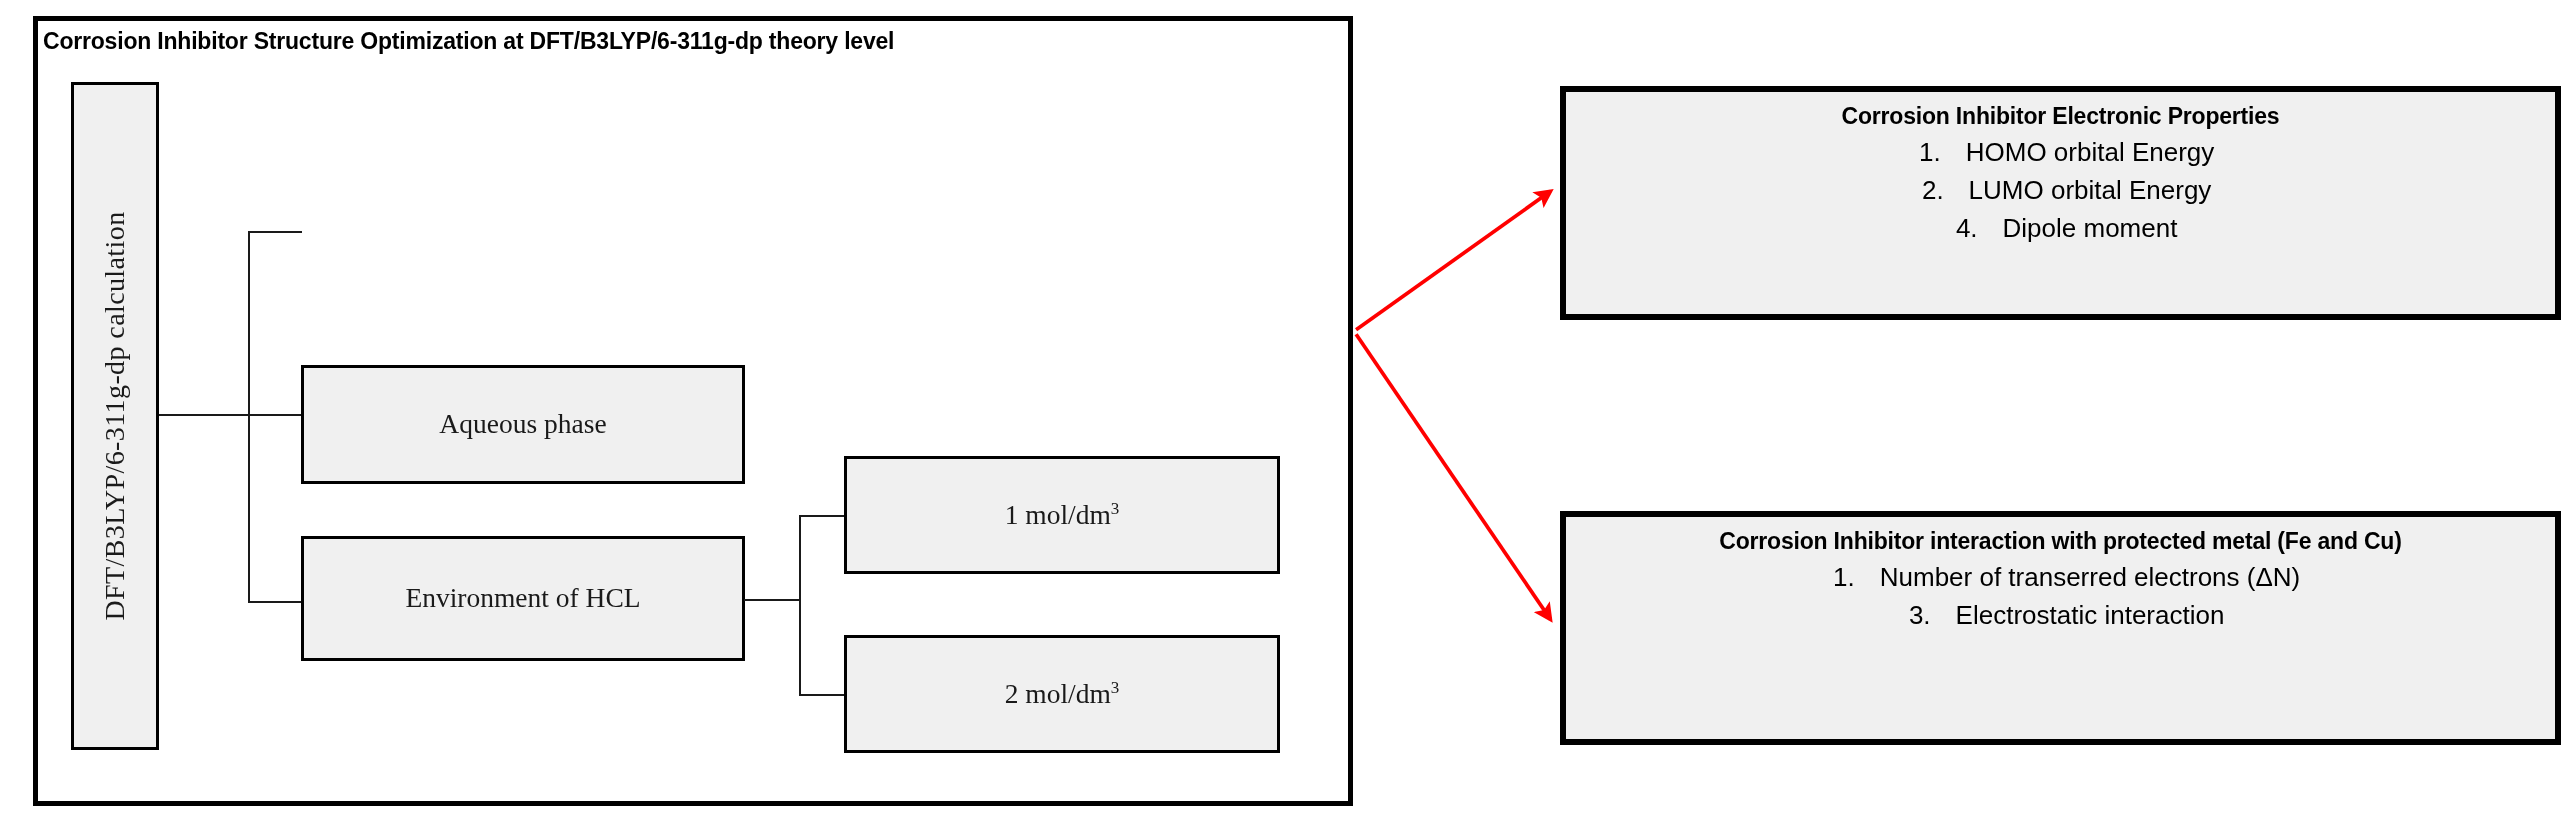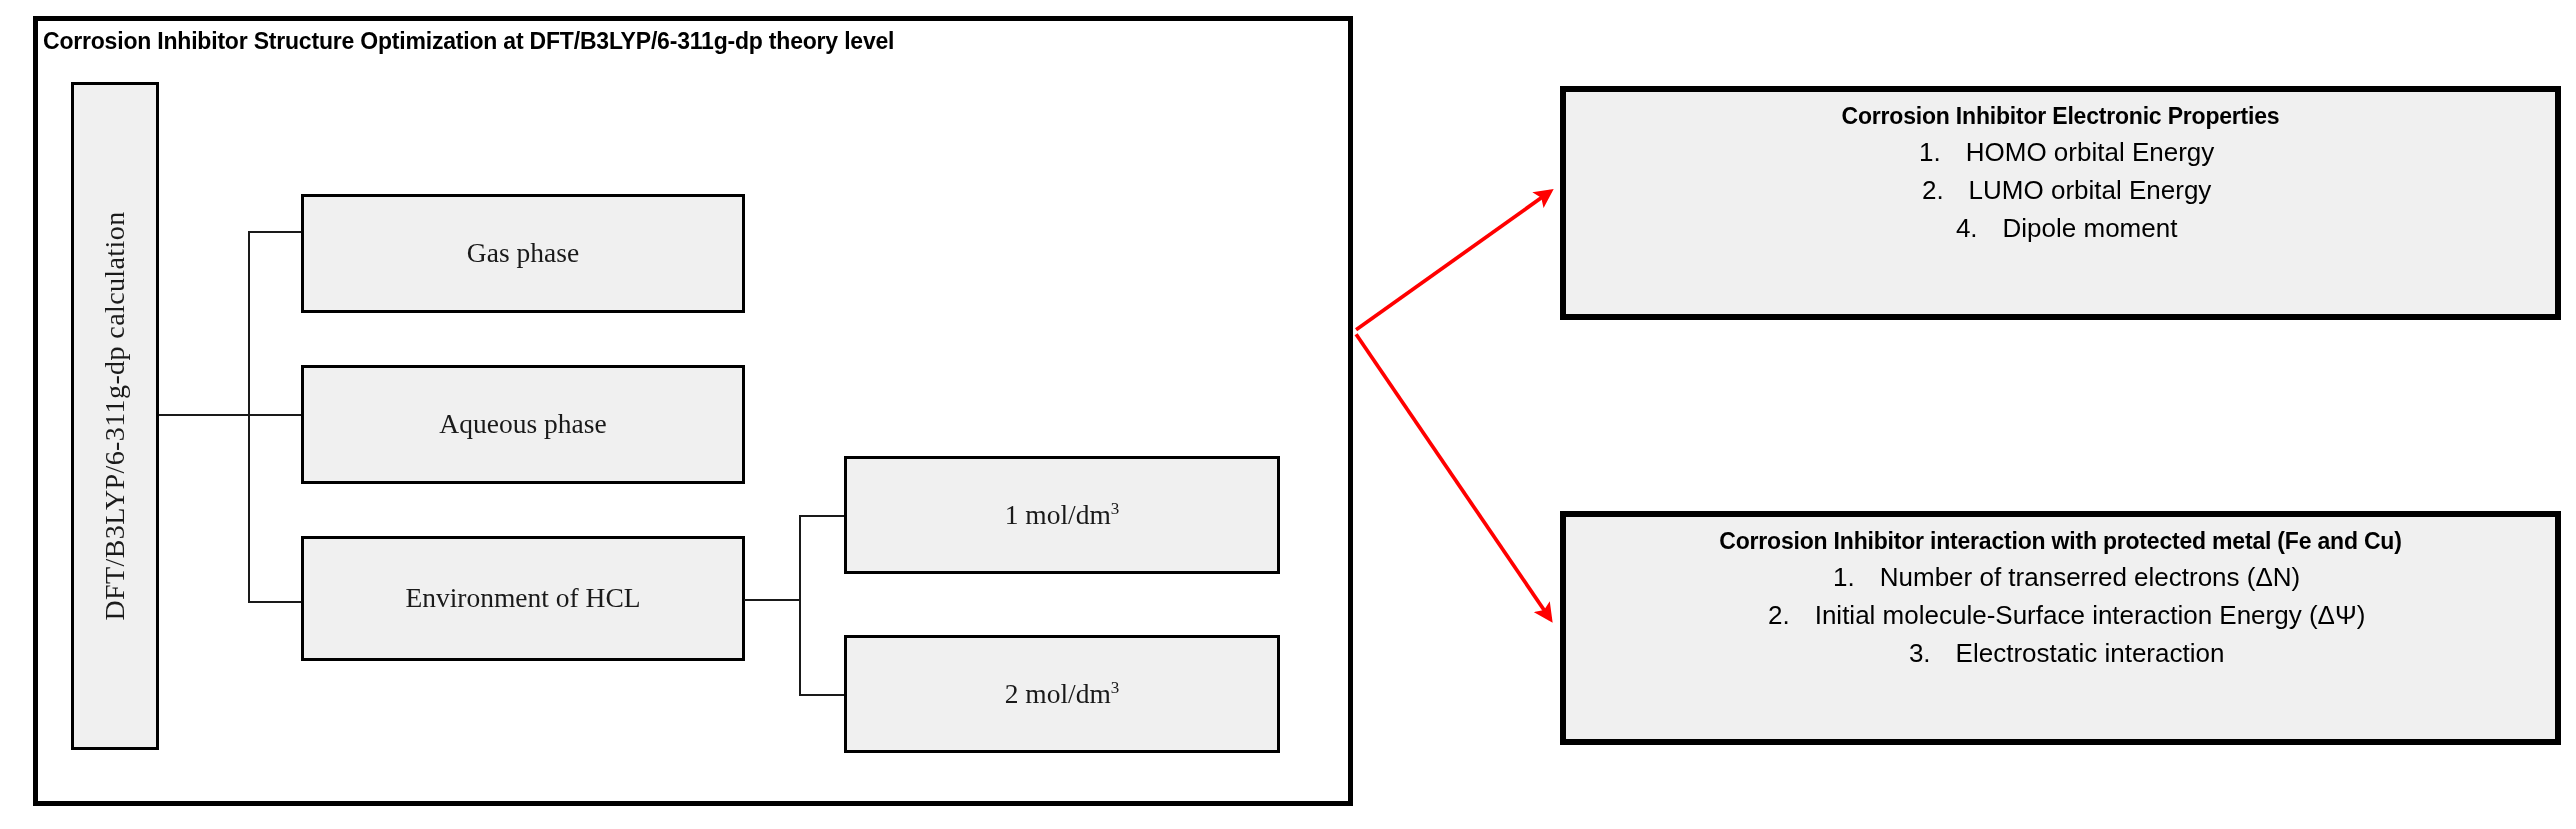--- a/index.html
+++ b/index.html
@@ -157,23 +157,20 @@
   <div class="vbox">
     <span class="vlabel">DFT/B3LYP/6-311g-dp calculation</span>
   </div>
 
   <div class="conn h" style="left:159px; top:414px; width:89px;"></div>
   <div class="conn v" style="left:248px; top:231px; height:372px;"></div>
   <div class="conn h" style="left:248px; top:231px; width:54px;"></div>
   <div class="conn h" style="left:248px; top:414px; width:54px;"></div>
   <div class="conn h" style="left:248px; top:601px; width:54px;"></div>
 
-  <div class="box" style="left:301px; top:194px; width:444px; height:119px;">
-    <span class="label">Gas phase</span>
-  </div>
 
   <div class="box" style="left:301px; top:365px; width:444px; height:119px;">
     <span class="label">Aqueous phase</span>
   </div>
 
   <div class="box" style="left:301px; top:536px; width:444px; height:125px;">
     <span class="label">Environment of HCL</span>
   </div>
 
   <div class="conn h" style="left:744px; top:599px; width:55px;"></div>
@@ -218,22 +215,19 @@
     </ol>
   </div>
 
   <div class="rbox" style="left:1560px; top:511px; width:1001px; height:234px;">
     <div class="rtitle">Corrosion Inhibitor interaction with protected metal (Fe and Cu)</div>
     <ol class="rlist">
       <li>
         <span class="num">1.</span><span>Number of transerred electrons (ΔN)</span>
       </li>
       <li>
-        <span class="num">2.</span><span>Initial molecule-Surface interaction Energy (ΔΨ)</span>
-      </li>
-      <li>
         <span class="num">3.</span><span>Electrostatic interaction</span>
       </li>
     </ol>
   </div>
 
 </div>
 
 
 </body></html>

